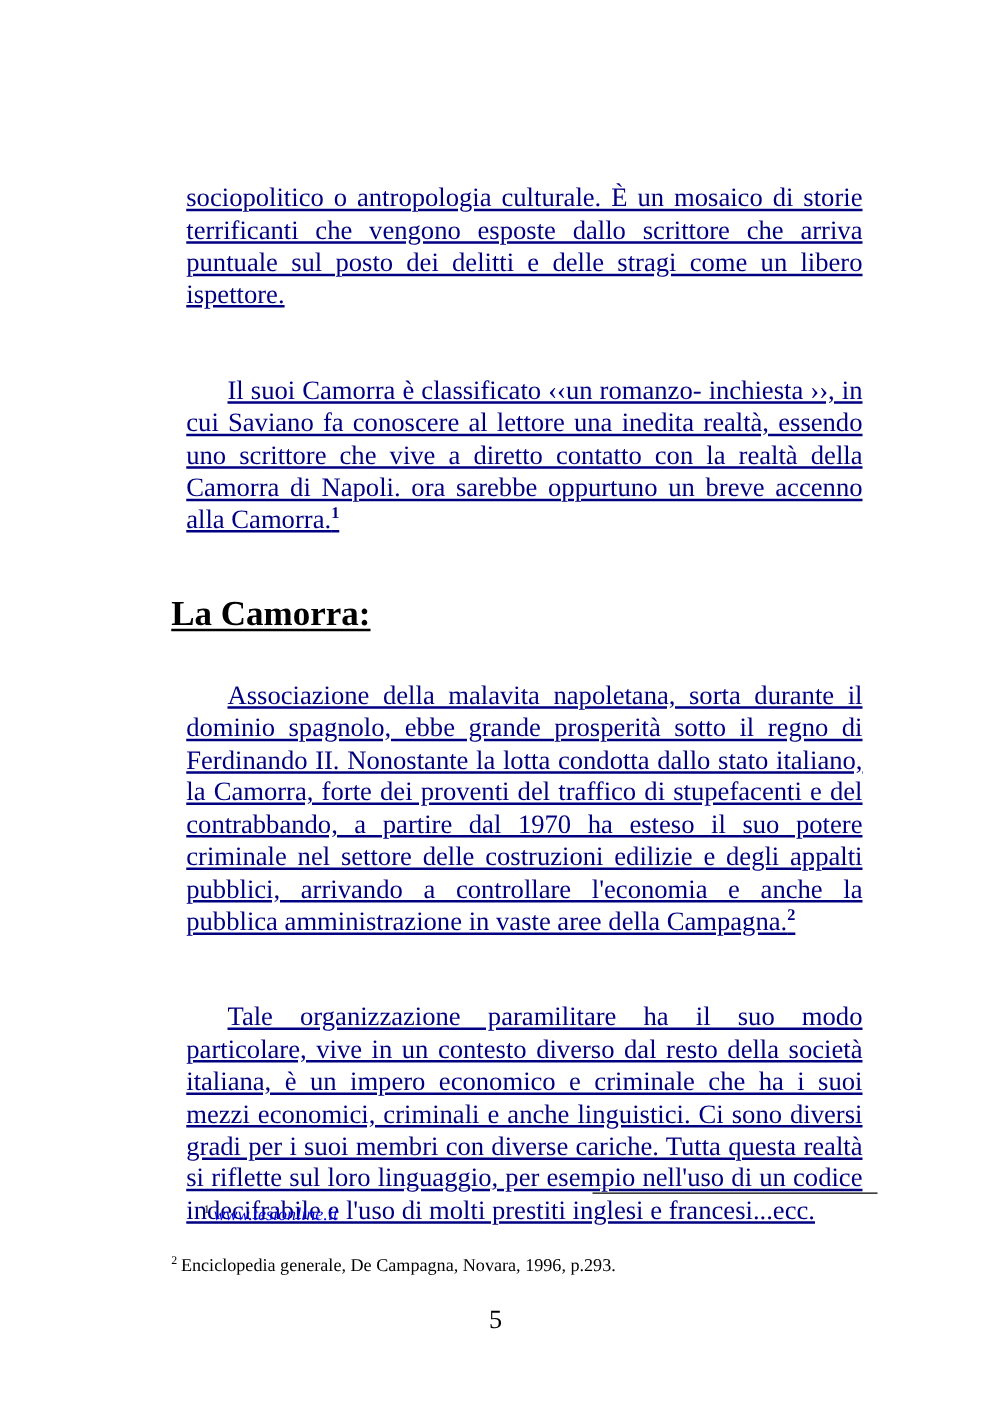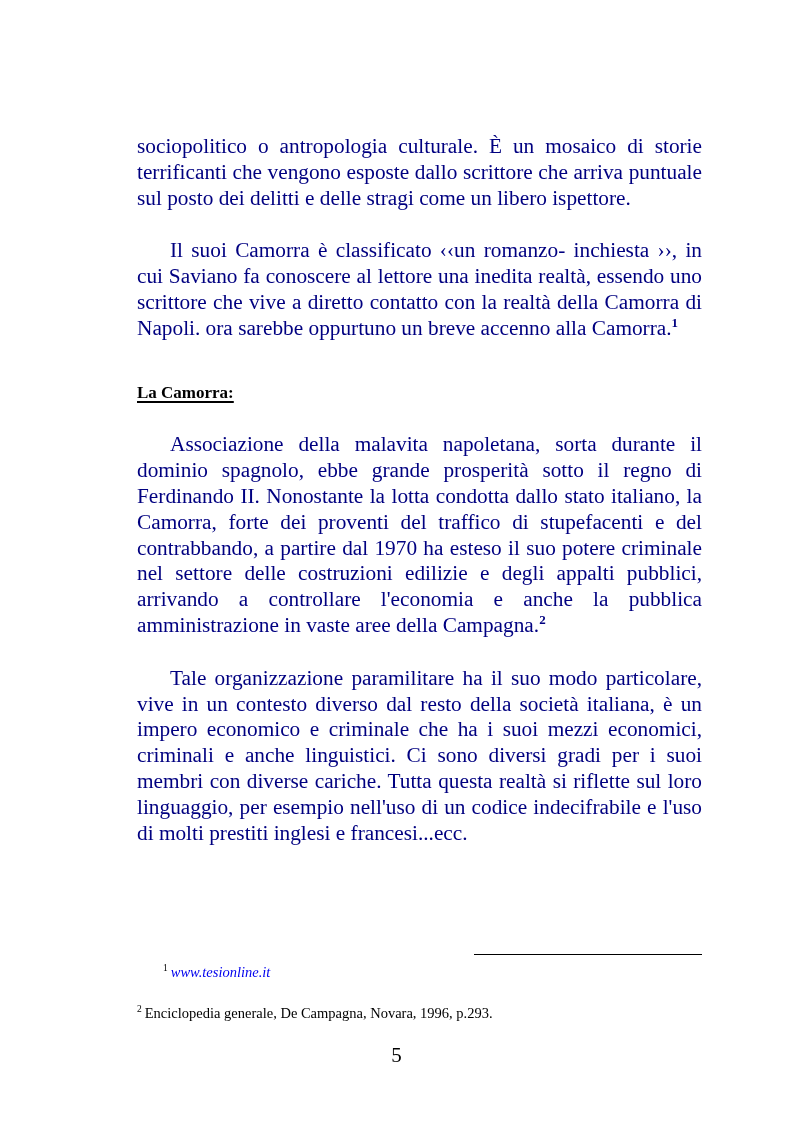--- a/index.html
+++ b/index.html
@@ -18,33 +18,34 @@
       position: absolute;
       left: 137px;
       top: 134px;
       width: 565px;
     }
     .para {
       color: #000080;
       font-size: 21.3px;
       line-height: 25.8px;
       text-align: justify;
-      margin: 0;
+      margin: 12px;
+      text-decoration: underline;
     }
     .para.indent {
       text-indent: 33px;
     }
     .gap1 { height: 27px; }
     .gap2 { height: 38px; }
     .gap3 { height: 27px; }
     .gap4 { height: 27px; }
     .heading {
       color: #000000;
       font-weight: bold;
-      font-size: 17px;
+      font-size: 28px;
       line-height: 25.8px;
       text-decoration: underline;
       text-decoration-thickness: 2px;
       text-underline-offset: 3px;
       margin: 0;
     }
     sup.fnref {
       font-size: 13px;
       font-weight: bold;
       vertical-align: 8px;

